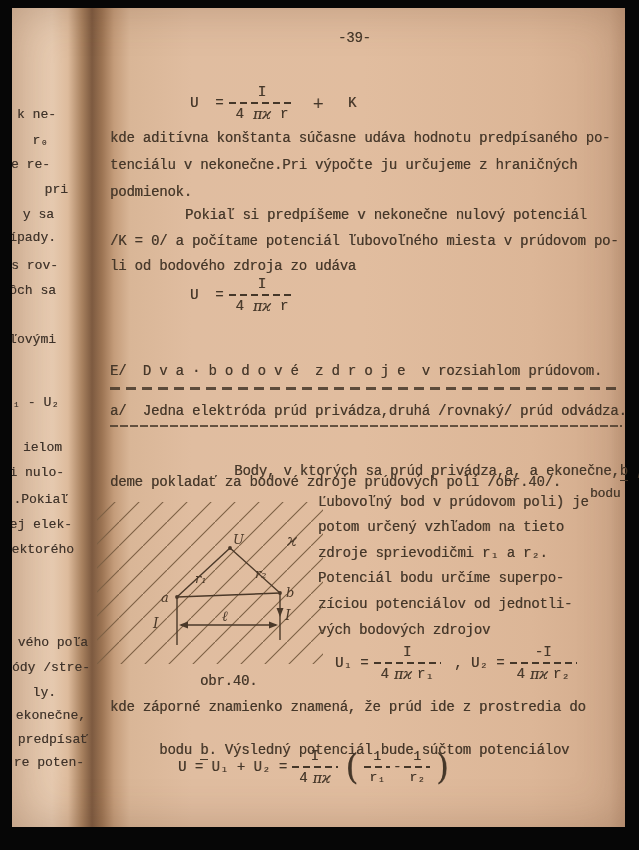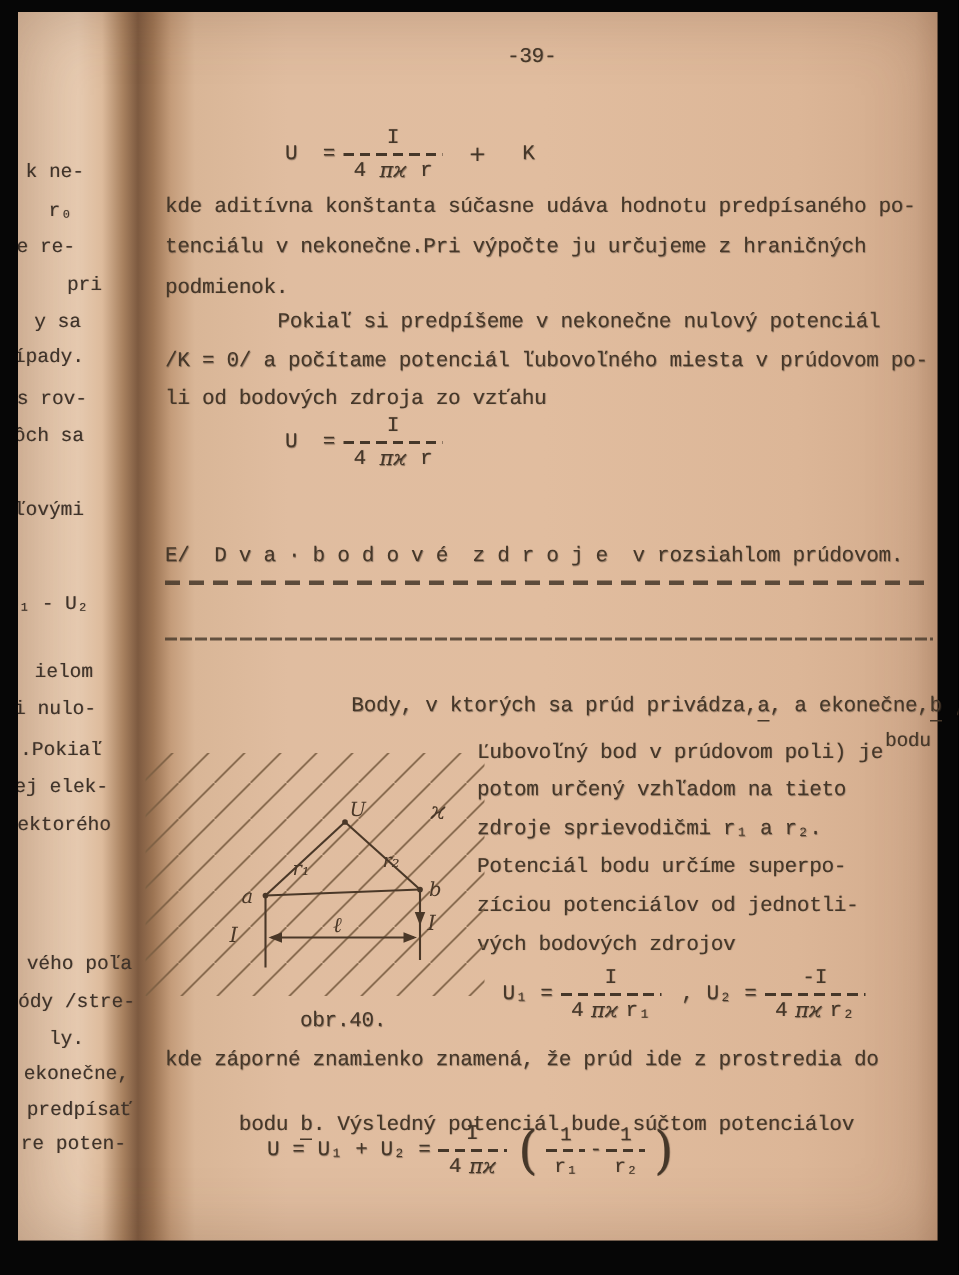--- a/index.html
+++ b/index.html
@@ -86,43 +86,45 @@
       <span class="hand plus">+</span>
       <span class="ktail">K</span>
     </div>
 
     <div class="tw" style="left:98px;top:149px">tenciálu v nekonečne.Pri výpočte ju určujeme z hraničných</div>
     <div class="tw" style="left:98px;top:122px">kde aditívna konštanta súčasne udáva hodnotu predpísaného po-</div>
     <div class="tw" style="left:98px;top:176px">podmienok.</div>
 
     <div class="tw" style="left:173px;top:199px">Pokiaľ si predpíšeme v nekonečne nulový potenciál</div>
     <div class="tw" style="left:98px;top:225px">/K = 0/ a počítame potenciál ľubovoľného miesta v prúdovom po-</div>
-    <div class="tw" style="left:98px;top:250px">li od bodových zdroja zo vzťahu</div>
+    <div class="tw" style="left:98px;top:250px">li od bodového zdroja zo udáva</div>
 
     <div class="formula" style="left:178px;top:268px">
       <span>U  =</span>
       <span class="frac">
         <span class="num">I</span>
         <span class="bar"></span>
         <span class="den">
           <span>4</span>
           <span class="hand">πϰ</span>
           <span>r</span>
         </span>
       </span>
     </div>
 
     <div class="tw" style="left:98px;top:355px">E/  D v a · b o d o v é  z d r o j e  v rozsiahlom prúdovom.</div>
     <div class="dashline" style="left:98px;top:379px;width:506px"></div>
 
+    <div class="tw" style="left:98px;top:395px">a/  Jedna elektróda prúd privádza,druhá /rovnaký/ prúd odvádza.</div>
     <div class="scoreline" style="left:98px;top:417px;width:512px"></div>
 
     <div class="tw" style="left:173px;top:439px">
       <span>Body, v ktorých sa prúd privádza,</span><span class="ul">a</span><span>, a ekonečne,</span><span class="ul">b</span><span> ,bu-</span>
     </div>
+    <div class="tw" style="left:98px;top:466px">deme pokladať za bodové zdroje prúdových polí /obr.40/.</div>
 
     <div class="tw" style="left:578px;top:478px;font-size:13px">bodu</div>
 
     <div class="tw" style="left:306px;top:486px">Ľubovoľný bod v prúdovom poli) je</div>
     <div class="tw" style="left:306px;top:511px">potom určený vzhľadom na tieto</div>
     <div class="tw" style="left:306px;top:537px">zdroje sprievodičmi r₁ a r₂.</div>
     <div class="tw" style="left:306px;top:562px">Potenciál bodu určíme superpo-</div>
     <div class="tw" style="left:306px;top:588px">zíciou potenciálov od jednotli-</div>
     <div class="tw" style="left:306px;top:614px">vých bodových zdrojov</div>
 

